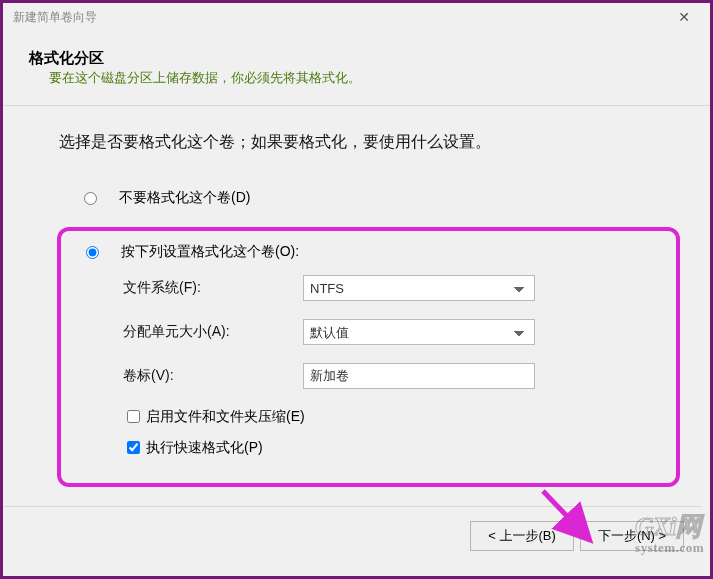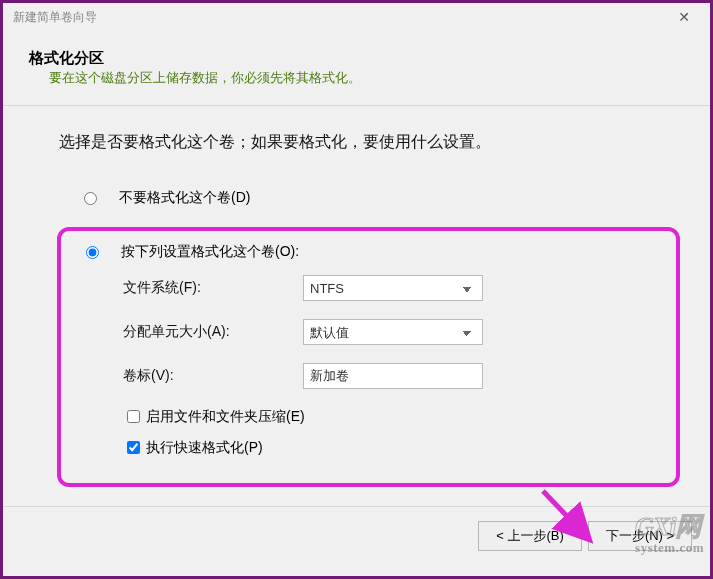--- a/index.html
+++ b/index.html
@@ -89,21 +89,21 @@
     display: flex;
     align-items: center;
     margin-bottom: 18px;
   }
   .field-label {
     width: 180px;
     font-size: 14px;
     color: #111;
   }
   select, input[type=text] {
-    width: 180px;
+    width: 232px;
     height: 26px;
     border: 1px solid #bbb;
     background: #fff;
     color: #333;
     padding: 0 6px;
     font-size: 13px;
     font-family: inherit;
   }
   select {
     appearance: none;
@@ -117,21 +117,21 @@
     margin-bottom: 12px;
     font-size: 14px;
     display: flex;
     align-items: center;
   }
   .check-row input { margin-right: 6px; }
   .footer {
     position: absolute;
     bottom: 12px;
     left: 0;
-    right: 0;
+    right: 8px;
     border-top: 1px solid #d8d8d8;
     height: 58px;
     display: flex;
     align-items: center;
     justify-content: flex-end;
     padding-right: 18px;
     gap: 6px;
   }
   .btn {
     min-width: 104px;

